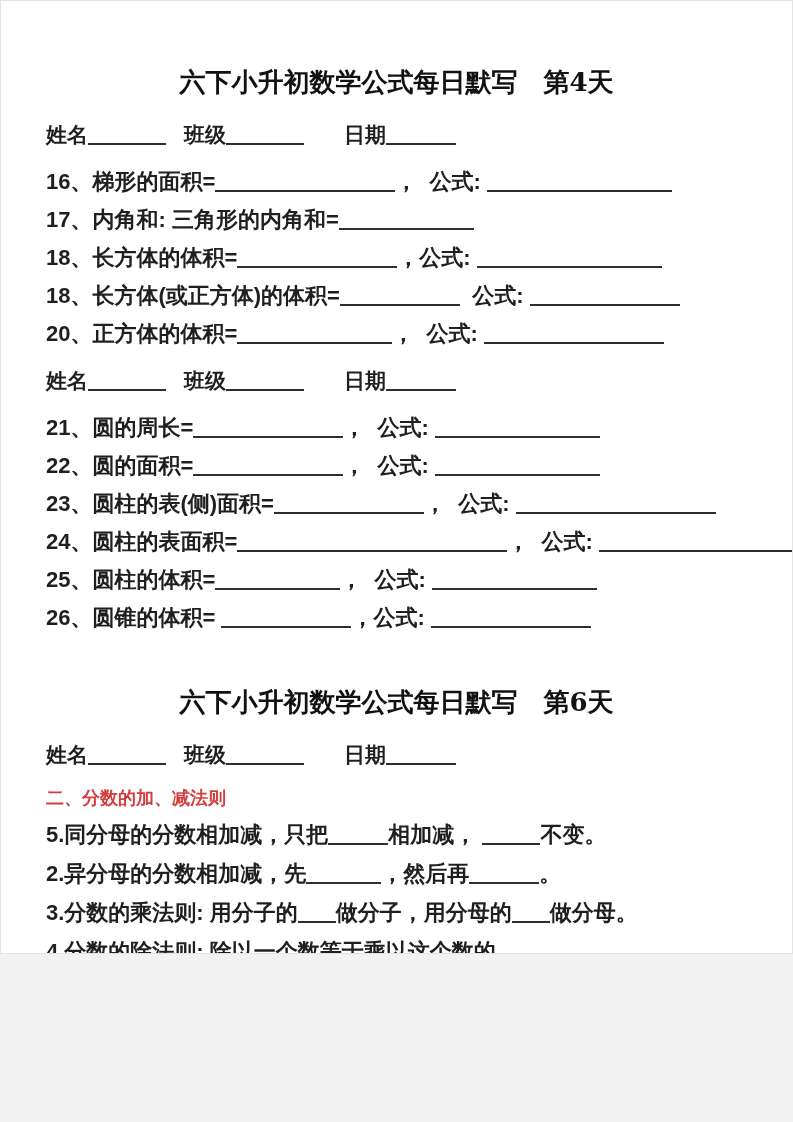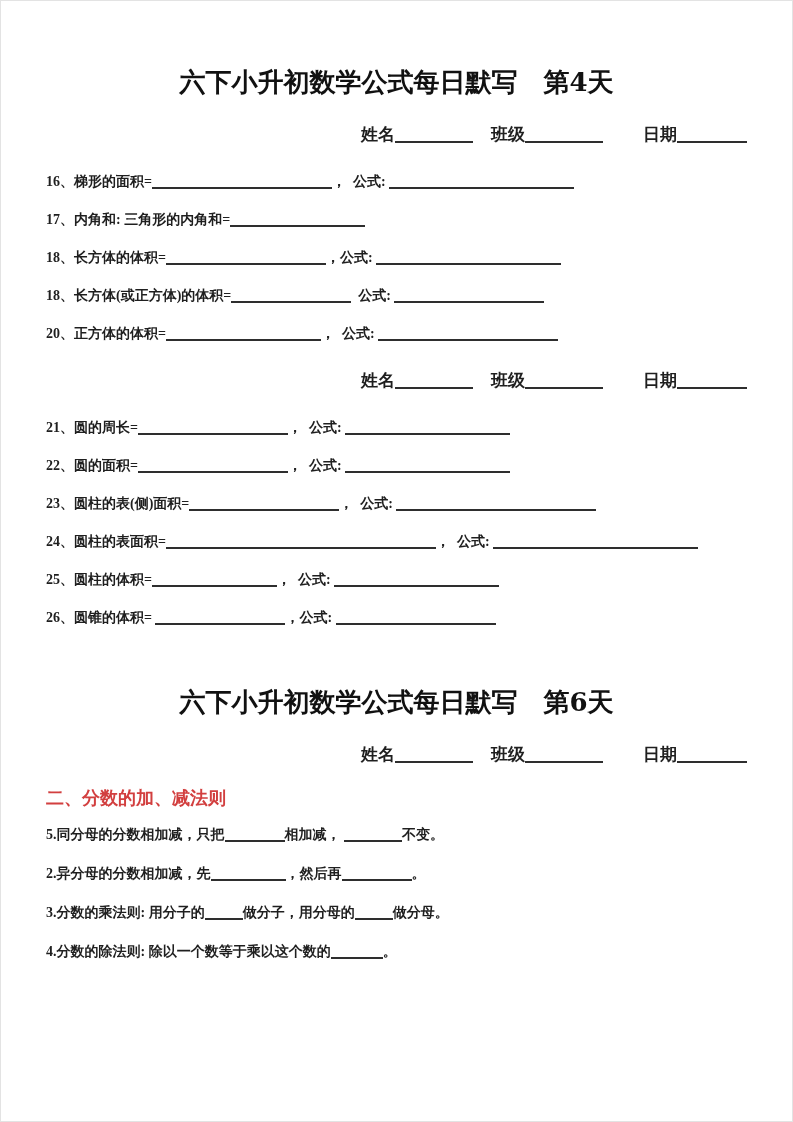--- a/index.html
+++ b/index.html
@@ -1,54 +1,53 @@
 <!DOCTYPE html>
 <html><head>
 <meta charset="utf-8">
 <style>
   * { margin:0; padding:0; box-sizing:border-box; }
   html,body { background:#f2f2f2; }
   .page {
     position:relative;
-    width:793px; height:1122px;
+    width:793px; height:954px;
     margin:0 auto;
     background:#ffffff;
     border:1px solid #e3e3e3;
     font-family:"Liberation Sans","DejaVu Sans",sans-serif;
     color:#1f1f1f;
     padding:64px 45px 0 45px;
     overflow:hidden;
   }
   .section-title {
     font-family:"DejaVu Serif","Liberation Serif",serif;
     font-weight:bold;
     font-size:26px;
     line-height:34px;
     text-align:center;
     color:#111111;
     white-space:pre;
   }
   .name-line {
     margin-top:24px;
-    text-align:right;
-    font-size:17px;
+    text-align:left;
+    font-size:21px;
     font-weight:600;
     line-height:24px;
     white-space:pre;
   }
   .items { margin-top:24px; }
   .items.tight { margin-top:15px; }
   .line {
-    font-size:14px;
+    font-size:22px;
     font-weight:600;
     line-height:22px;
     height:22px;
     margin-bottom:16px;
     white-space:pre;
-    font-family:Liberation Serif, serif;
   }
   .items.day6 .line { margin-bottom:17px; }
   .blank {
     display:inline-block;
     height:15px;
     margin-bottom:-3px;
     border-bottom:2px solid #2e2e2e;
   }
   .gap { display:inline-block; height:1px; }
   .mt-sec2 { margin-top:60px; }

